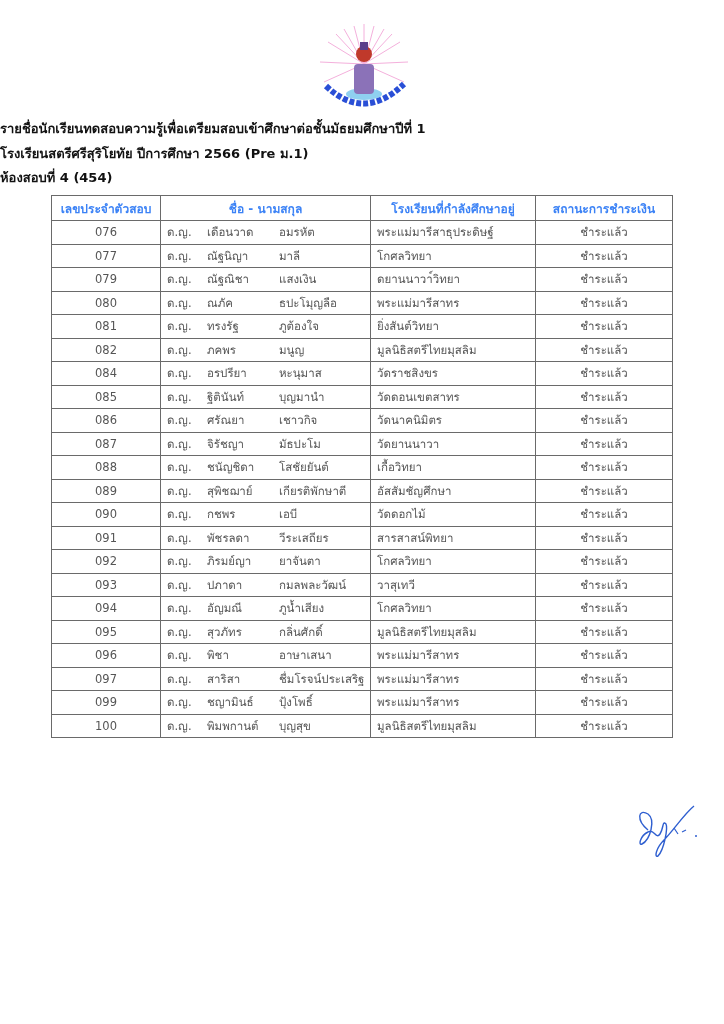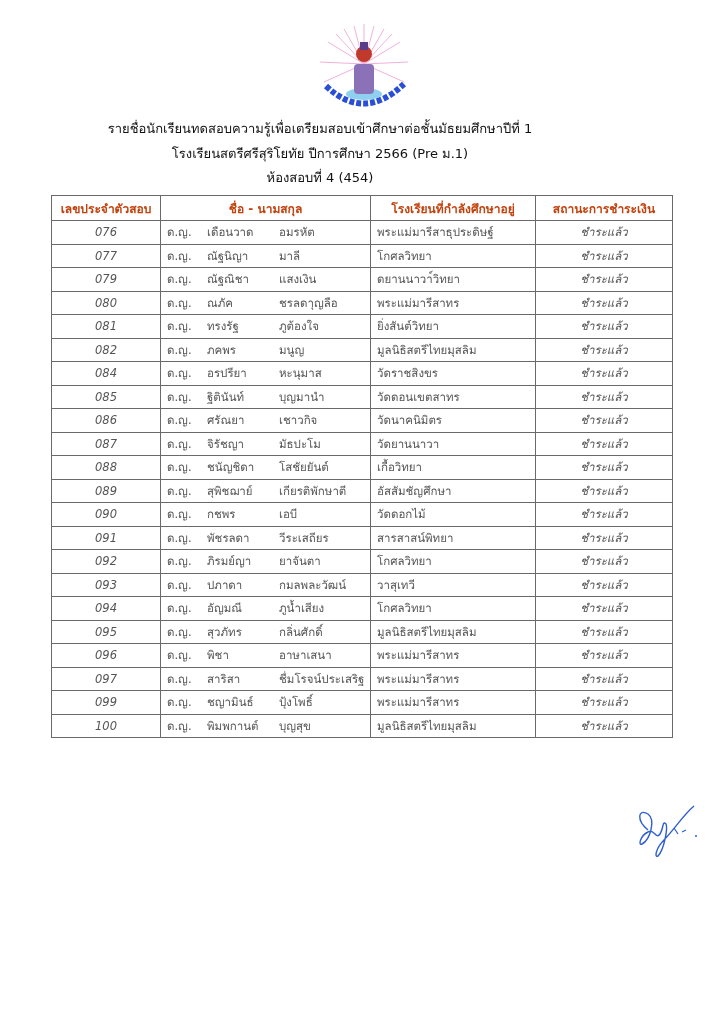--- a/index.html
+++ b/index.html
@@ -5,38 +5,38 @@
   html, body { margin: 0; padding: 0; background: #ffffff; }
   body {
     width: 724px; height: 1024px; position: relative; overflow: hidden;
     font-family: "DejaVu Sans", "Liberation Sans", sans-serif;
     color: #222;
   }
   .logo {
     position: absolute; left: 312px; top: 24px; width: 104px; height: 96px;
   }
   .title {
-    position: absolute; left: 0; width: 640px; text-align: center;
-    font-weight: normal; font-size: 13px; color: #111; white-space: nowrap;
+    position: absolute; left: 0; width: 640px; text-align: left;
+    font-weight: bold; font-size: 13px; color: #111; white-space: nowrap;
   }
   .t1 { top: 118px; }
   .t2 { top: 143px; }
   .t3 { top: 167px; }
   table.roster {
     position: absolute; left: 51px; top: 195px;
     border-collapse: collapse; width: 621px; table-layout: fixed;
     font-size: 11.5px;
   }
   table.roster th, table.roster td {
     border: 1px solid #6a6a6a; height: 23.5px; padding: 0 6px;
     box-sizing: border-box; white-space: nowrap; overflow: hidden;
   }
-  table.roster th { font-weight: bold; font-size: 12px; color: #c2410c; text-align: center; height: 25px; }
+  table.roster th { font-weight: bold; font-size: 12px; color: #3b82f6; text-align: center; height: 25px; }
   table.roster td { color: #555; }
-  td.id, td.status { text-align: center; font-style: italic; }
+  td.id, td.status { text-align: center; }
   td.name { padding-left: 6px; }
   .prefix { display: inline-block; width: 40px; }
   .first { display: inline-block; width: 72px; }
   .last { display: inline-block; }
   .signature { position: absolute; left: 634px; top: 800px; width: 70px; height: 60px; }
 </style>
 </head>
 <body>
 
 <div class="logo">
@@ -97,21 +97,21 @@
         <td class="status">ชำระแล้ว</td>
       </tr>
       <tr>
         <td class="id">079</td>
         <td class="name"><span class="prefix">ด.ญ.</span><span class="first">ณัฐณิชา</span><span class="last">แสงเงิน</span></td>
         <td class="school">ดยานนาวา์วิทยา</td>
         <td class="status">ชำระแล้ว</td>
       </tr>
       <tr>
         <td class="id">080</td>
-        <td class="name"><span class="prefix">ด.ญ.</span><span class="first">ณภัค</span><span class="last">ชรลดาุญลือ</span></td>
+        <td class="name"><span class="prefix">ด.ญ.</span><span class="first">ณภัค</span><span class="last">ธปะโมุญลือ</span></td>
         <td class="school">พระแม่มารีสาทร</td>
         <td class="status">ชำระแล้ว</td>
       </tr>
       <tr>
         <td class="id">081</td>
         <td class="name"><span class="prefix">ด.ญ.</span><span class="first">ทรงรัฐ</span><span class="last">ภูต้องใจ</span></td>
         <td class="school">ยิ่งสันต์วิทยา</td>
         <td class="status">ชำระแล้ว</td>
       </tr>
       <tr>

